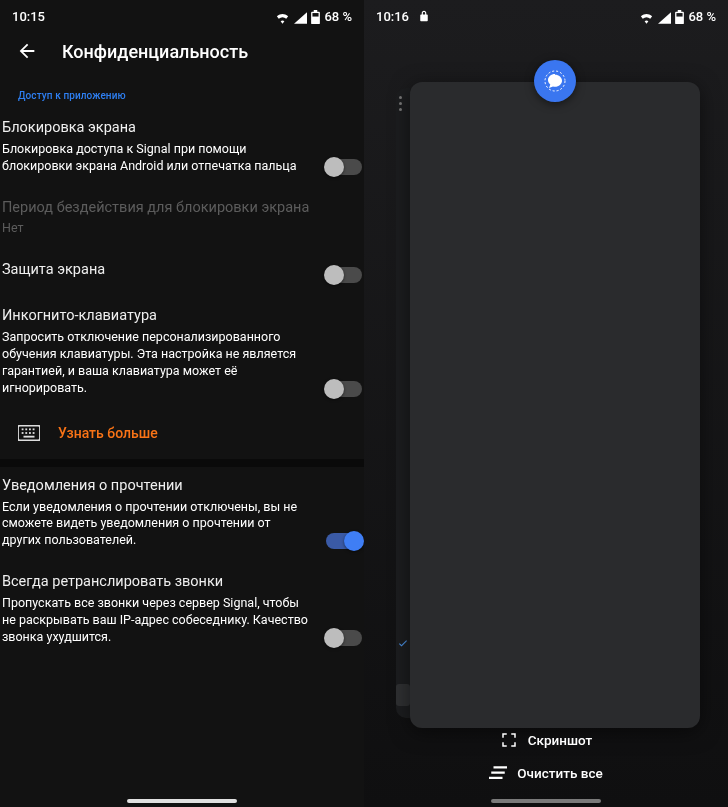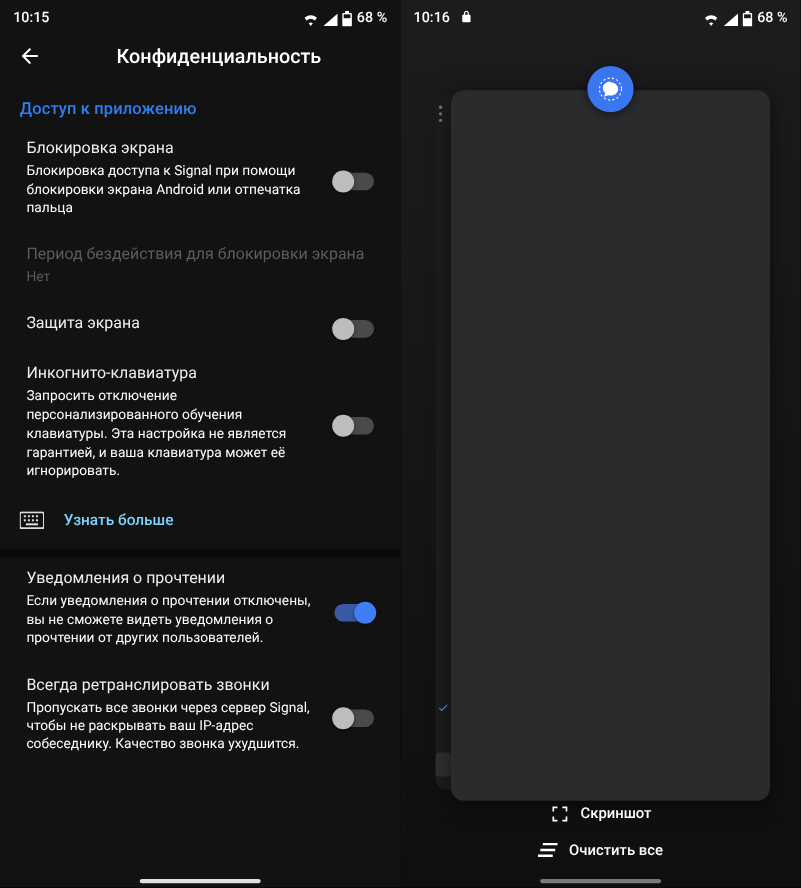--- a/index.html
+++ b/index.html
@@ -9,36 +9,36 @@
   .screen-left { background: #121212; }
   .screen-right { background: linear-gradient(180deg, #1c1c1e 0%, #0f0f10 100%); }
 
   
   .status-bar { height: 32px; display: flex; justify-content: space-between; align-items: center; padding: 4px 12px; font-size: 13px; font-weight: 500; color: #fff; }
   .status-right { display: flex; align-items: flex-end; gap: 4px; }
   .status-right svg { display: block; }
 
   
   .header { display: flex; align-items: center; padding: 8px 16px 14px; gap: 24px; }
-  .header-title { font-size: 18px; font-weight: 500; color: #fff; margin-left: 44px; }
-
-  .section-title { font-size: 15px; color: #2e7ff2; padding: 14px 18px 8px; font-weight: 500; letter-spacing: .1px;}
-  .setting-row { display: flex; align-items: center; padding: 10px 24px 14px; gap: 16px; }
+  .header-title { font-size: 18px; font-weight: 500; color: #fff; }
+
+  .section-title { font-size: 10px; color: #2e7ff2; padding: 14px 18px 8px; font-weight: 500; letter-spacing: .1px;}
+  .setting-row { display: flex; align-items: flex-end; padding: 10px 2px 14px; gap: 16px; }
   .setting-text { flex: 1; }
   .setting-title { font-size: 14.5px; color: #efefef; margin-bottom: 3px; line-height: 1.3; }
   .setting-sub { font-size: 12.5px; color: #ffffff; line-height: 1.35; }
   .disabled .setting-title, .disabled .setting-sub { color: #5c5c5c; }
 
   .toggle { position: relative; width: 36px; height: 16px; background: #4a4a4a; border-radius: 10px; flex-shrink: 0; margin-top: 6px; }
   .toggle .knob { position: absolute; width: 20px; height: 20px; border-radius: 50%; background: #bdbdbd; top: -2px; left: -2px; box-shadow: 0 1px 3px rgba(0,0,0,.5); }
   .toggle.on { background: #3a5aa6; }
   .toggle.on .knob { background: #3f7ef5; left: auto; right: -2px; }
 
   .learn-row { display: flex; align-items: center; padding: 14px 18px 18px; gap: 18px; }
-  .learn-link { color: #7dd3fc; font-size: 14px; font-weight: 500; }
+  .learn-link { color: #f97316; font-size: 14px; font-weight: 500; }
   .divider { height: 8px; background: #0a0a0a; }
 
   
   .recent-card {
     position: absolute; left: 46px; top: 82px; width: 290px; height: 646px;
     background: #2a2b2d; border-radius: 12px; box-shadow: 0 4px 20px rgba(0,0,0,.5);
   }
   .card-behind {
     position: absolute; left: 32px; top: 88px; width: 14px; height: 630px;
     background: #1c1d1f; border-radius: 10px 0 0 10px;

